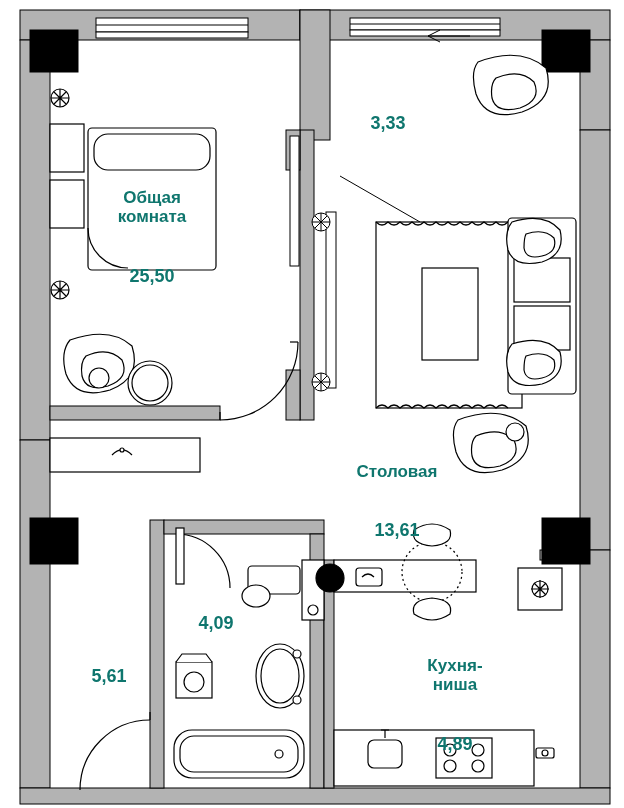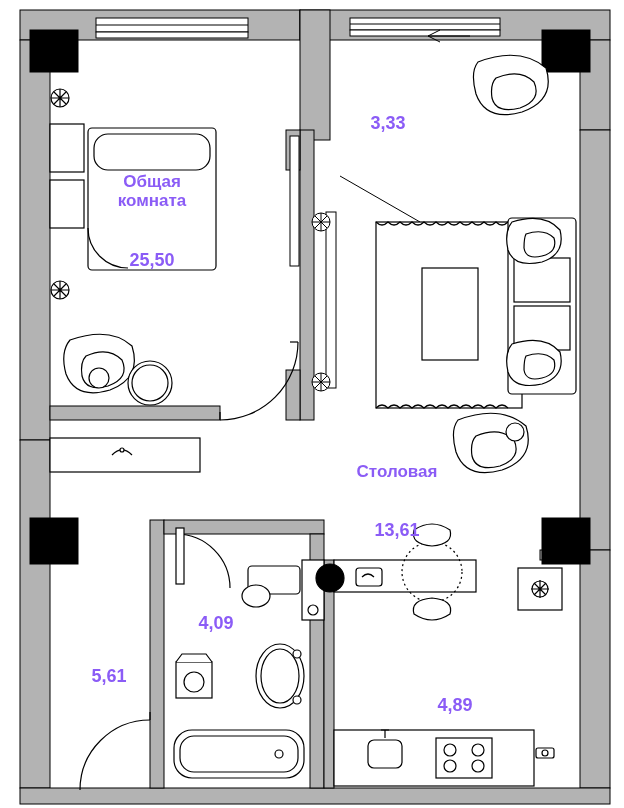--- a/index.html
+++ b/index.html
@@ -11,21 +11,21 @@
   }
   #plan{
     position:relative;
     width:624px;height:808px;
   }
   #plan svg{position:absolute;left:0;top:0;}
   .lbl{
     position:absolute;
     text-align:center;
     font-weight:bold;
-    color:#8b5cf6;
+    color:#0f766e;
     line-height:1.15;
     white-space:pre-line;
     pointer-events:none;
   }
   .lbl-name{font-size:17px;}
   .lbl-area{font-size:17px;}
   .lbl-big{font-size:18px;}
 </style>
 </head>
 <body>
@@ -222,21 +222,21 @@
 
     <rect x="518" y="568" width="44" height="42"></rect>
     <g>
       <circle cx="540" cy="589" r="8" fill="#fff"></circle>
       <path d="M534 583 l12 12 M546 583 l-12 12 M540 580 v18 M531 589 h18"></path>
     </g>
   </g>
 
 </svg>
 
-<div class="lbl lbl-name" style="left:97px;top:152px;width:110px;">
+<div class="lbl lbl-name" style="left:97px;top:168px;width:110px;">
   <span>Общая
 комната</span>
   <br>
   <span class="lbl-big">25,50</span>
 </div>
 
 <div class="lbl lbl-area lbl-big" style="left:348px;top:92px;width:80px;">
   <span>3,33</span>
 </div>
 
@@ -248,17 +248,19 @@
 
 <div class="lbl lbl-area lbl-big" style="left:69px;top:645px;width:80px;">
   <span>5,61</span>
 </div>
 
 <div class="lbl lbl-area lbl-big" style="left:176px;top:592px;width:80px;">
   <span>4,09</span>
 </div>
 
 <div class="lbl lbl-name" style="left:400px;top:636px;width:110px;">
+  <span>Кухня-
+ниша</span>
   <br>
   <span class="lbl-big">4,89</span>
 </div>
 
 </div>
 
 </body></html>

